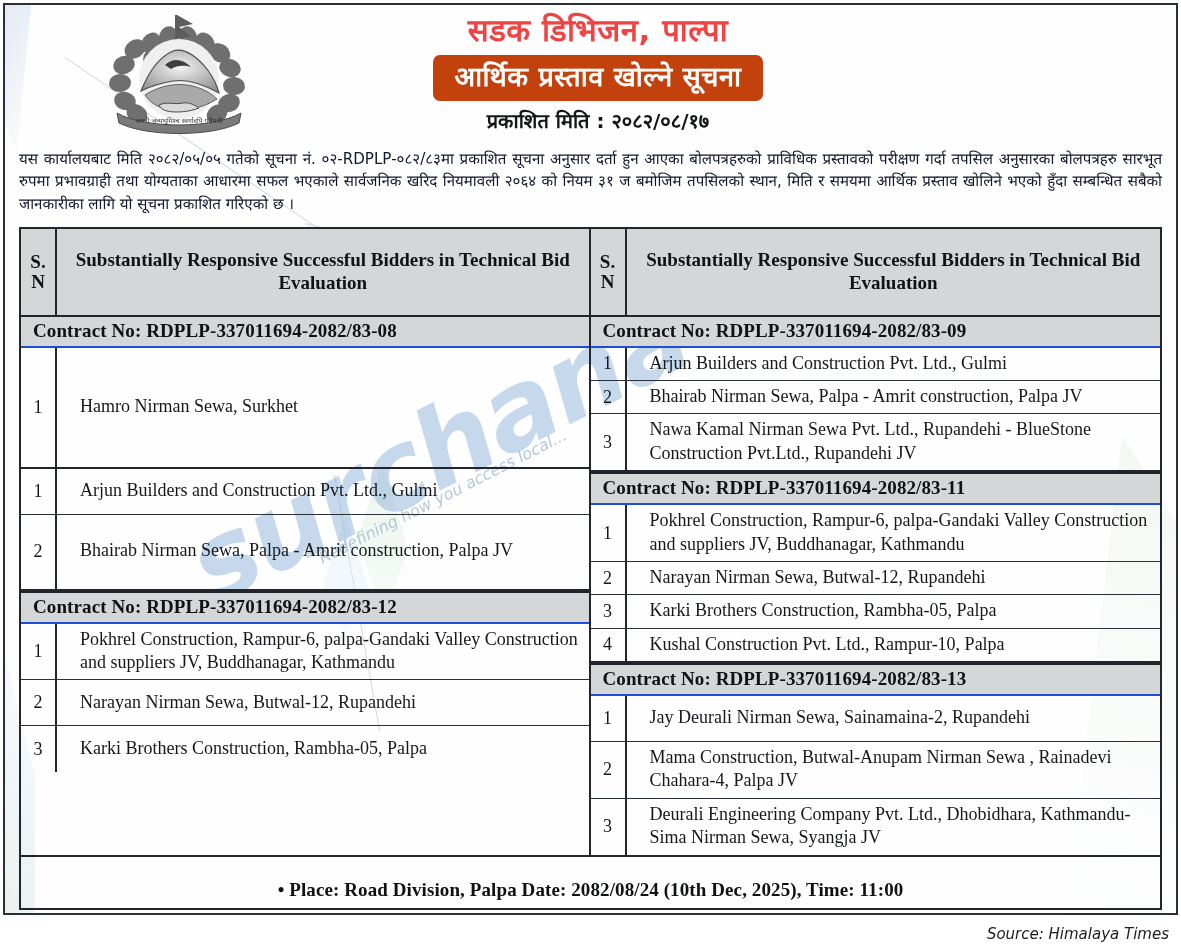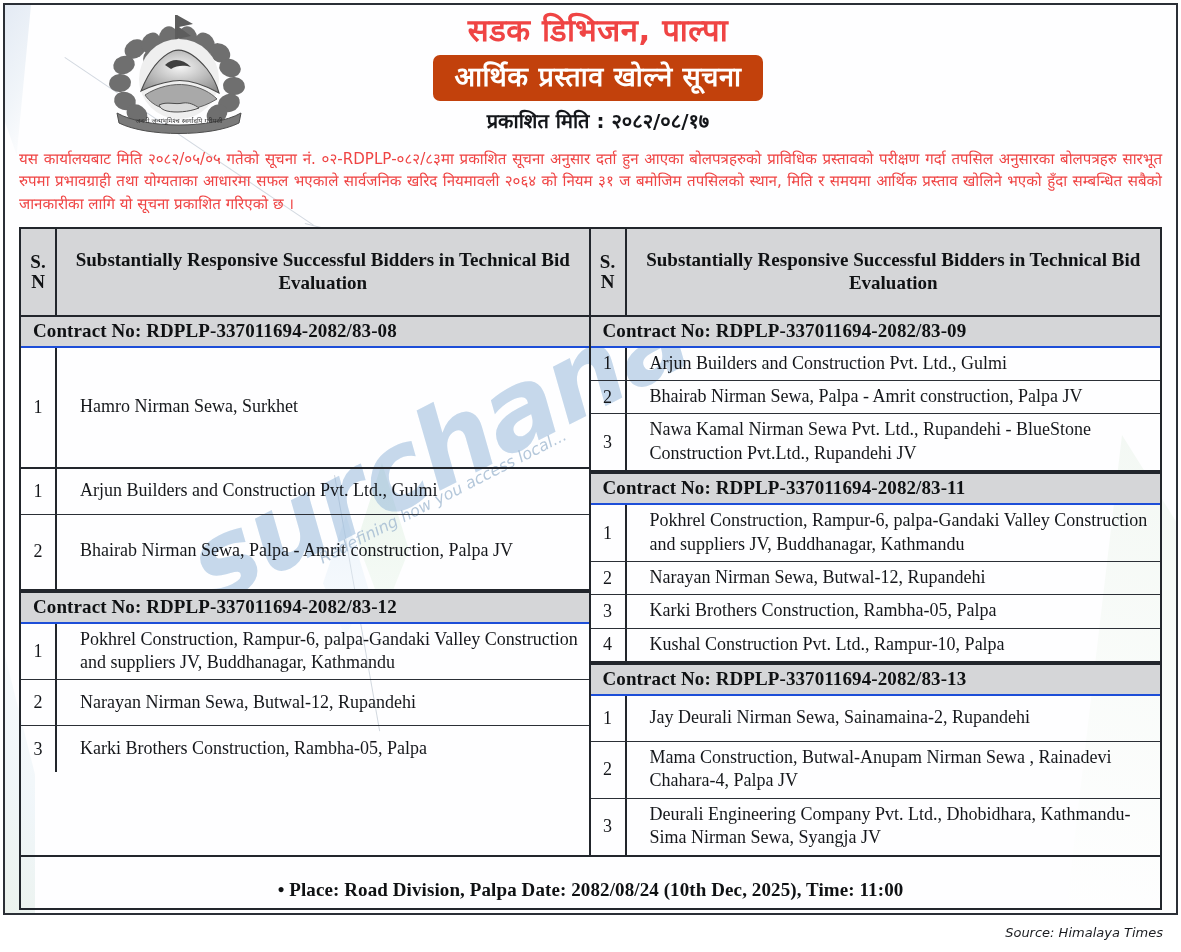--- a/index.html
+++ b/index.html
@@ -150,21 +150,21 @@
   }
 
   
   #intro {
     position: relative;
     z-index: 6;
     margin: 1px 14px 12px 14px;
     font-family: "DejaVu Sans", sans-serif;
     font-size: 15.1px;
     line-height: 1.48;
-    color: #ef4444;
+    color: #0f172a;
     text-align: justify;
   }
   #intro p { text-align: justify; }
 
   
   #grid {
     position: relative;
     z-index: 6;
     margin: 11px 14px 0 14px;
     border: 2px solid #22262c;
@@ -274,24 +274,24 @@
     text-align: right;
     font-family: "DejaVu Sans", sans-serif;
     font-size: 20px;
     font-weight: 700;
     color: #14161a;
   }
 
   
   #credit {
     position: absolute;
-    right: 18px;
+    right: 12px;
     top: 925px;
     font-family: "DejaVu Sans", sans-serif;
-    font-size: 13px;
+    font-size: 15px;
     font-style: italic;
     color: #1b1d21;
     z-index: 9;
   }
 </style>
 </head>
 <body>
 
 <div id="page">
 

